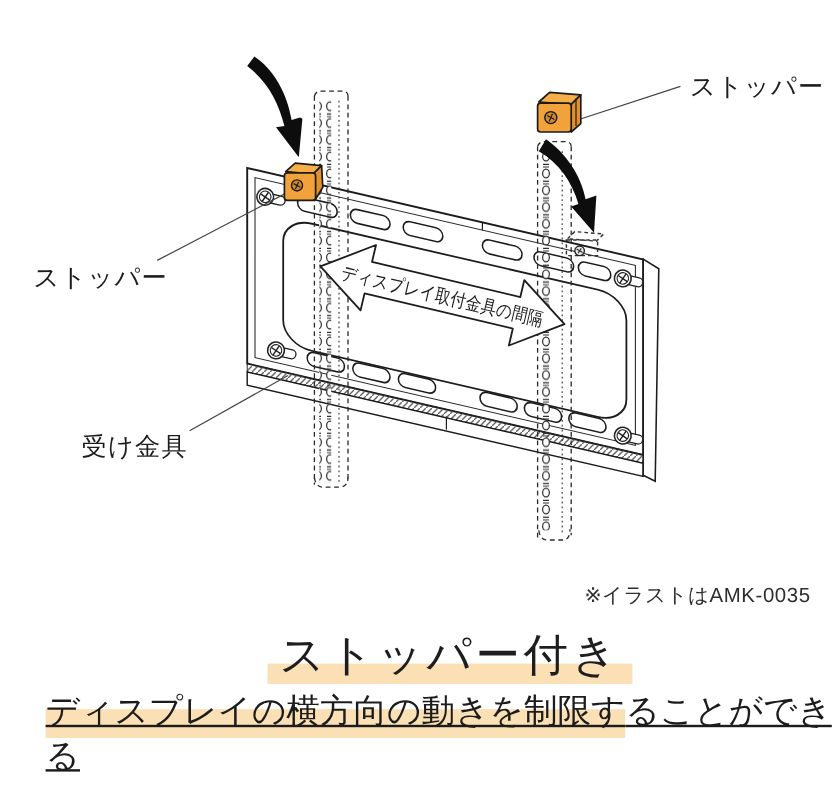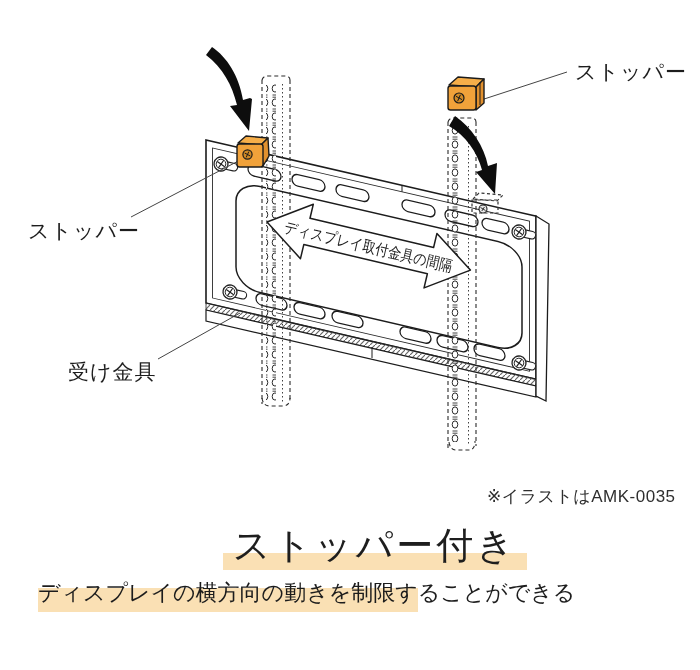--- a/index.html
+++ b/index.html
@@ -27,23 +27,24 @@
   }
   .hl-title{
     background-image:linear-gradient(#fae0b4,#fae0b4);
     background-repeat:no-repeat;
     background-size:100% 17px;
     background-position:0 100%;
     padding:0 10px 4px 10px;
   }
   .body-text{
     margin:8px 0 0 38px;
-    font-size:22px;
+    font-size:28px;
     line-height:37px;
     color:#1c1c1c;
+    text-decoration:underline;
   }
   .hl-body{
     background-image:linear-gradient(#fae0b4,#fae0b4);
     background-repeat:no-repeat;
     background-size:100% 24px;
     background-position:0 100%;
     padding-bottom:7px;
   }
 </style>
 </head>

